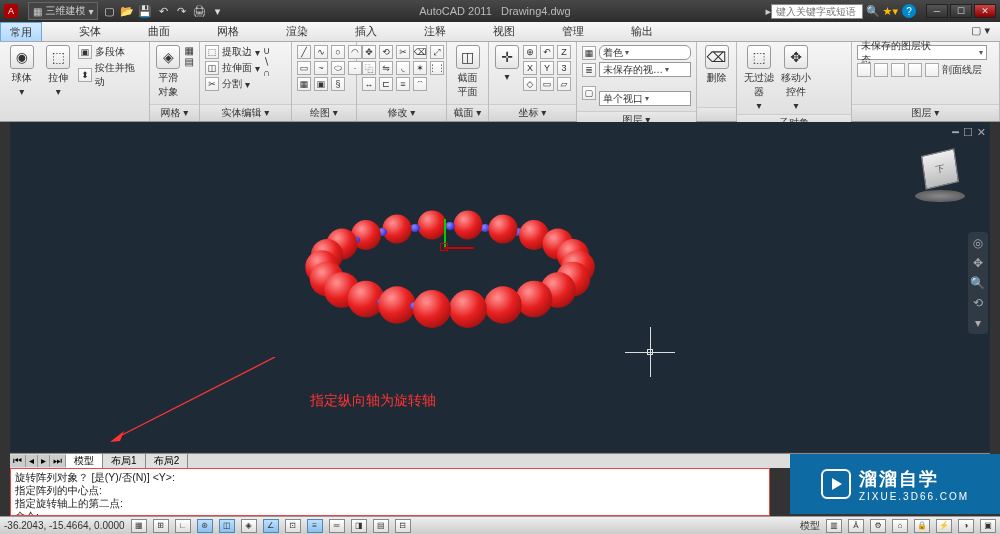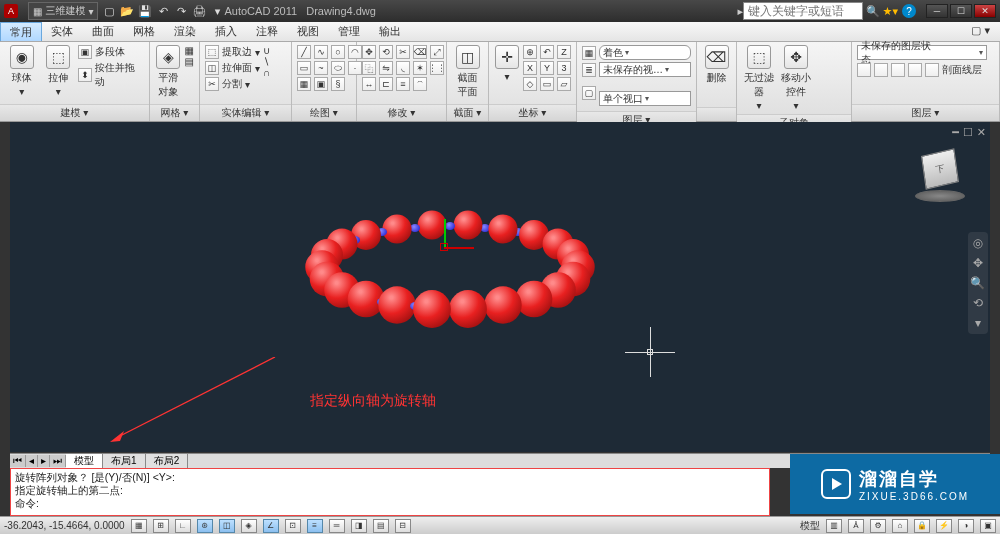--- a/index.html
+++ b/index.html
@@ -3,28 +3,28 @@
 <meta charset="utf-8">
 <style>
 * { margin: 0; padding: 0; box-sizing: border-box; font-family: "Microsoft YaHei", Arial, sans-serif; }
 body { width: 1000px; height: 534px; background: #333; overflow: hidden; position: relative; }
 
 .title-bar { height: 22px; background: linear-gradient(#484848,#2d2d2d); display: flex; align-items: center; color: #ccc; font-size: 11px; padding: 0 4px; }
 .title-bar .logo { width: 14px; height: 14px; background: #a00; border-radius: 2px; margin-right: 6px; display:flex; align-items:center; justify-content:center; font-size:9px; color:#fff;}
 .title-bar .qat { display:flex; gap:4px; align-items:center; }
 .title-bar .qat span { width:14px;height:14px; display:flex;align-items:center;justify-content:center; color:#ddd; cursor:pointer; }
 .title-bar .dropdown { background:#444; border:1px solid #666; padding:1px 4px; font-size:10px; margin:0 4px; display:flex;align-items:center; gap:3px;}
-.title-bar .center { flex:1; text-align:left; font-size:11px; color:#bbb; }
-.title-bar .search { background:#fff; color:#888; font-size:12px; padding:1px 4px; width:120px; border:1px solid #888; }
+.title-bar .center { flex:1; text-align:center; font-size:11px; color:#bbb; }
+.title-bar .search { background:#fff; color:#888; font-size:10px; padding:1px 4px; width:92px; border:1px solid #888; }
 .title-bar .win-btns { display:flex; gap:2px; margin-left:6px;}
 .title-bar .win-btns span { width:22px; height:14px; background:linear-gradient(#555,#333); border:1px solid #222; display:flex;align-items:center;justify-content:center;font-size:9px;color:#ddd;cursor:pointer;}
 .title-bar .win-btns .close{ background:linear-gradient(#c44,#800);}
 .help-icon{ width:14px;height:14px;background:#08c;border-radius:50%;color:#fff;font-size:10px;display:flex;align-items:center;justify-content:center;margin:0 4px;}
 
-.menu-bar { height: 20px; background: linear-gradient(#f8f8f8,#e5e5e5); display:flex; font-size:11px; color:#333; border-bottom:1px solid #aaa;}
+.menu-bar { height: 20px; background: linear-gradient(#f8f8f8,#e5e5e5); display:flex; font-size:11px; color:#333; border-bottom:1px solid #aaa;gap:28px;}
 .menu-bar .tab { padding: 2px 9px; cursor:pointer; border-right:1px solid transparent;}
 .menu-bar .tab.active { background: linear-gradient(#d5ebff,#b0d8ff); border:1px solid #6aa8de; border-bottom:none;}
 
 .ribbon { height: 80px; background: linear-gradient(#f5f5f5,#dedede); display:flex; border-bottom:1px solid #999; font-size:10px; color:#333;}
 .panel { border-right:1px solid #bbb; display:flex; flex-direction:column; }
 .panel-body { flex:1; display:flex; gap:3px; padding:3px 5px; align-items:flex-start;}
 .panel-title { text-align:center; font-size:10px; background:linear-gradient(#e8e8e8,#d5d5d5); padding:1px 0; border-top:1px solid #ccc;}
 .big-btn { display:flex; flex-direction:column; align-items:center; width:34px; cursor:pointer; font-size:10px; text-align:center; gap:1px;}
 .big-btn .ico { width:24px;height:24px; border:1px solid #999; border-radius:3px; background:linear-gradient(#fff,#e5e5e5); margin-bottom:1px; display:flex;align-items:center;justify-content:center;font-size:14px;}
 .mini-row { display:flex; gap:3px; align-items:center; margin-bottom:2px; font-size:10px;}
@@ -153,21 +153,20 @@
         <div class="mini-row">
             <div class="ico-s">▣</div>
             <span>多段体</span>
           </div>
         <div class="mini-row">
             <div class="ico-s">⬍</div>
             <span>按住并拖动</span>
           </div>
       </div>
     </div>
-    <div class="panel-title"><span>建模</span> ▾</div>
   </div>
 
   <div class="panel" style="width:50px;">
     <div class="panel-body">
       <div class="big-btn">
           <div class="ico">◈</div>
           <span style="white-space:pre;">平滑
 对象</span>
         </div>
       <div class="mini-stack">
@@ -464,20 +463,21 @@
     <span>▸</span>
     <span>⏭</span>
   </div>
   <div class="t">模型</div>
   <div class="t inact">布局1</div>
   <div class="t inact">布局2</div>
 </div>
 
 <div class="cmd-box">
   <div>旋转阵列对象？ [是(Y)/否(N)] &lt;Y&gt;:</div>
+  <div>指定阵列的中心点:</div>
   <div>指定旋转轴上的第二点:</div>
   <div>命令:</div>
 </div>
 
 <div class="watermark">
   <div class="play"></div>
   <div class="txt">
     <div class="l1">溜溜自学</div>
     <div class="l2">ZIXUE.3D66.COM</div>
   </div>

